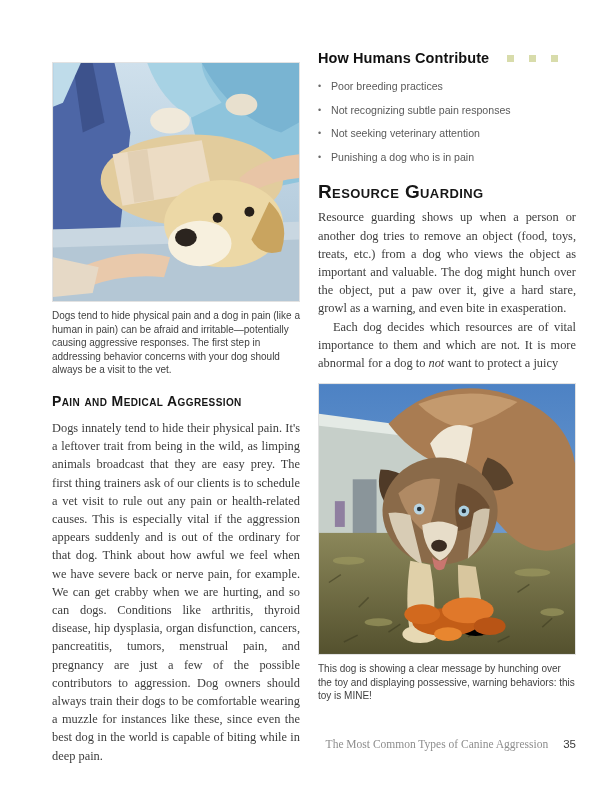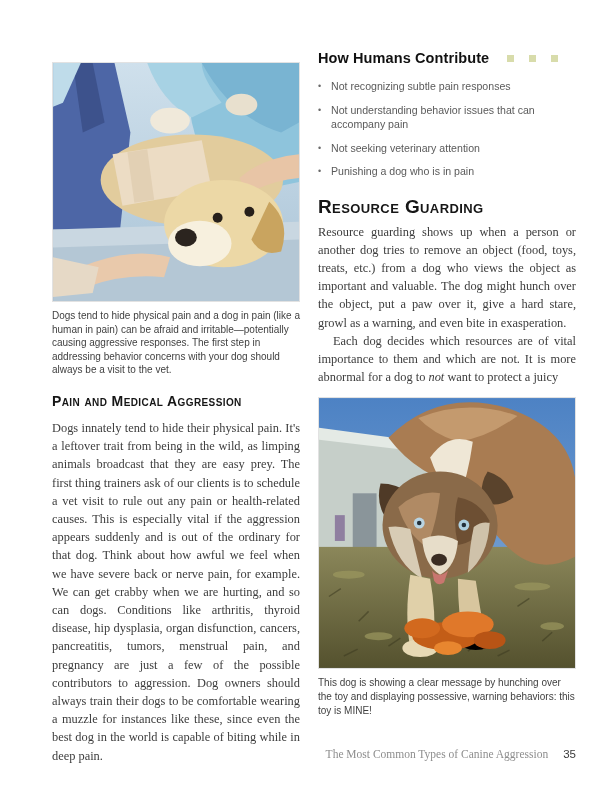--- a/index.html
+++ b/index.html
@@ -53,21 +53,21 @@
     font-size:10.6px; line-height:14.2px; color:#5a5a5a;
   }
   .bullet-list li::before {
     content:"•"; position:absolute; left:0; top:0; color:#6a6a6a; font-size:9px;
   }
 
   .resource-body { margin-top:6px; }
 
   
   .footer {
-    position:absolute; right:40px; bottom:32px;
+    position:absolute; right:40px; bottom:42px;
     display:flex; align-items:baseline; gap:15px;
   }
   .footer-title {
     font-family:"Liberation Serif", serif; font-size:11.5px; color:#8d8d8d;
   }
   .footer-page {
     font-family:"Liberation Sans", sans-serif; font-weight:normal;
     font-size:11.5px; color:#3a3a3a;
   }
 </style>
@@ -134,22 +134,22 @@
     <div class="sidebar-title-row">
       <span class="sidebar-title">How Humans Contribute</span>
       <span class="accent-squares">
         <span class="accent-square"></span>
         <span class="accent-square"></span>
         <span class="accent-square"></span>
       </span>
     </div>
 
     <ul class="bullet-list">
+      <li>Poor breeding practices</li>
       <li>Not recognizing subtle pain responses</li>
-      <li>Not understanding behavior issues that can accompany pain</li>
       <li>Not seeking veterinary attention</li>
       <li>Punishing a dog who is in pain</li>
     </ul>
 
     <h2 class="section-heading heading-resource">Resource Guarding</h2>
 
     <p class="body-text resource-body">Resource guarding shows up when a person or another dog tries to remove an object (food, toys, treats, etc.) from a dog who views the object as important and valuable. The dog might hunch over the object, put a paw over it, give a hard stare, growl as a warning, and even bite in exasperation.</p>
 
     <p class="body-text indent"><span>Each dog decides which resources are of vital importance to them and which are not. It is more abnormal for a dog to </span><span class="em">not</span><span> want to protect a juicy</span></p>
 

